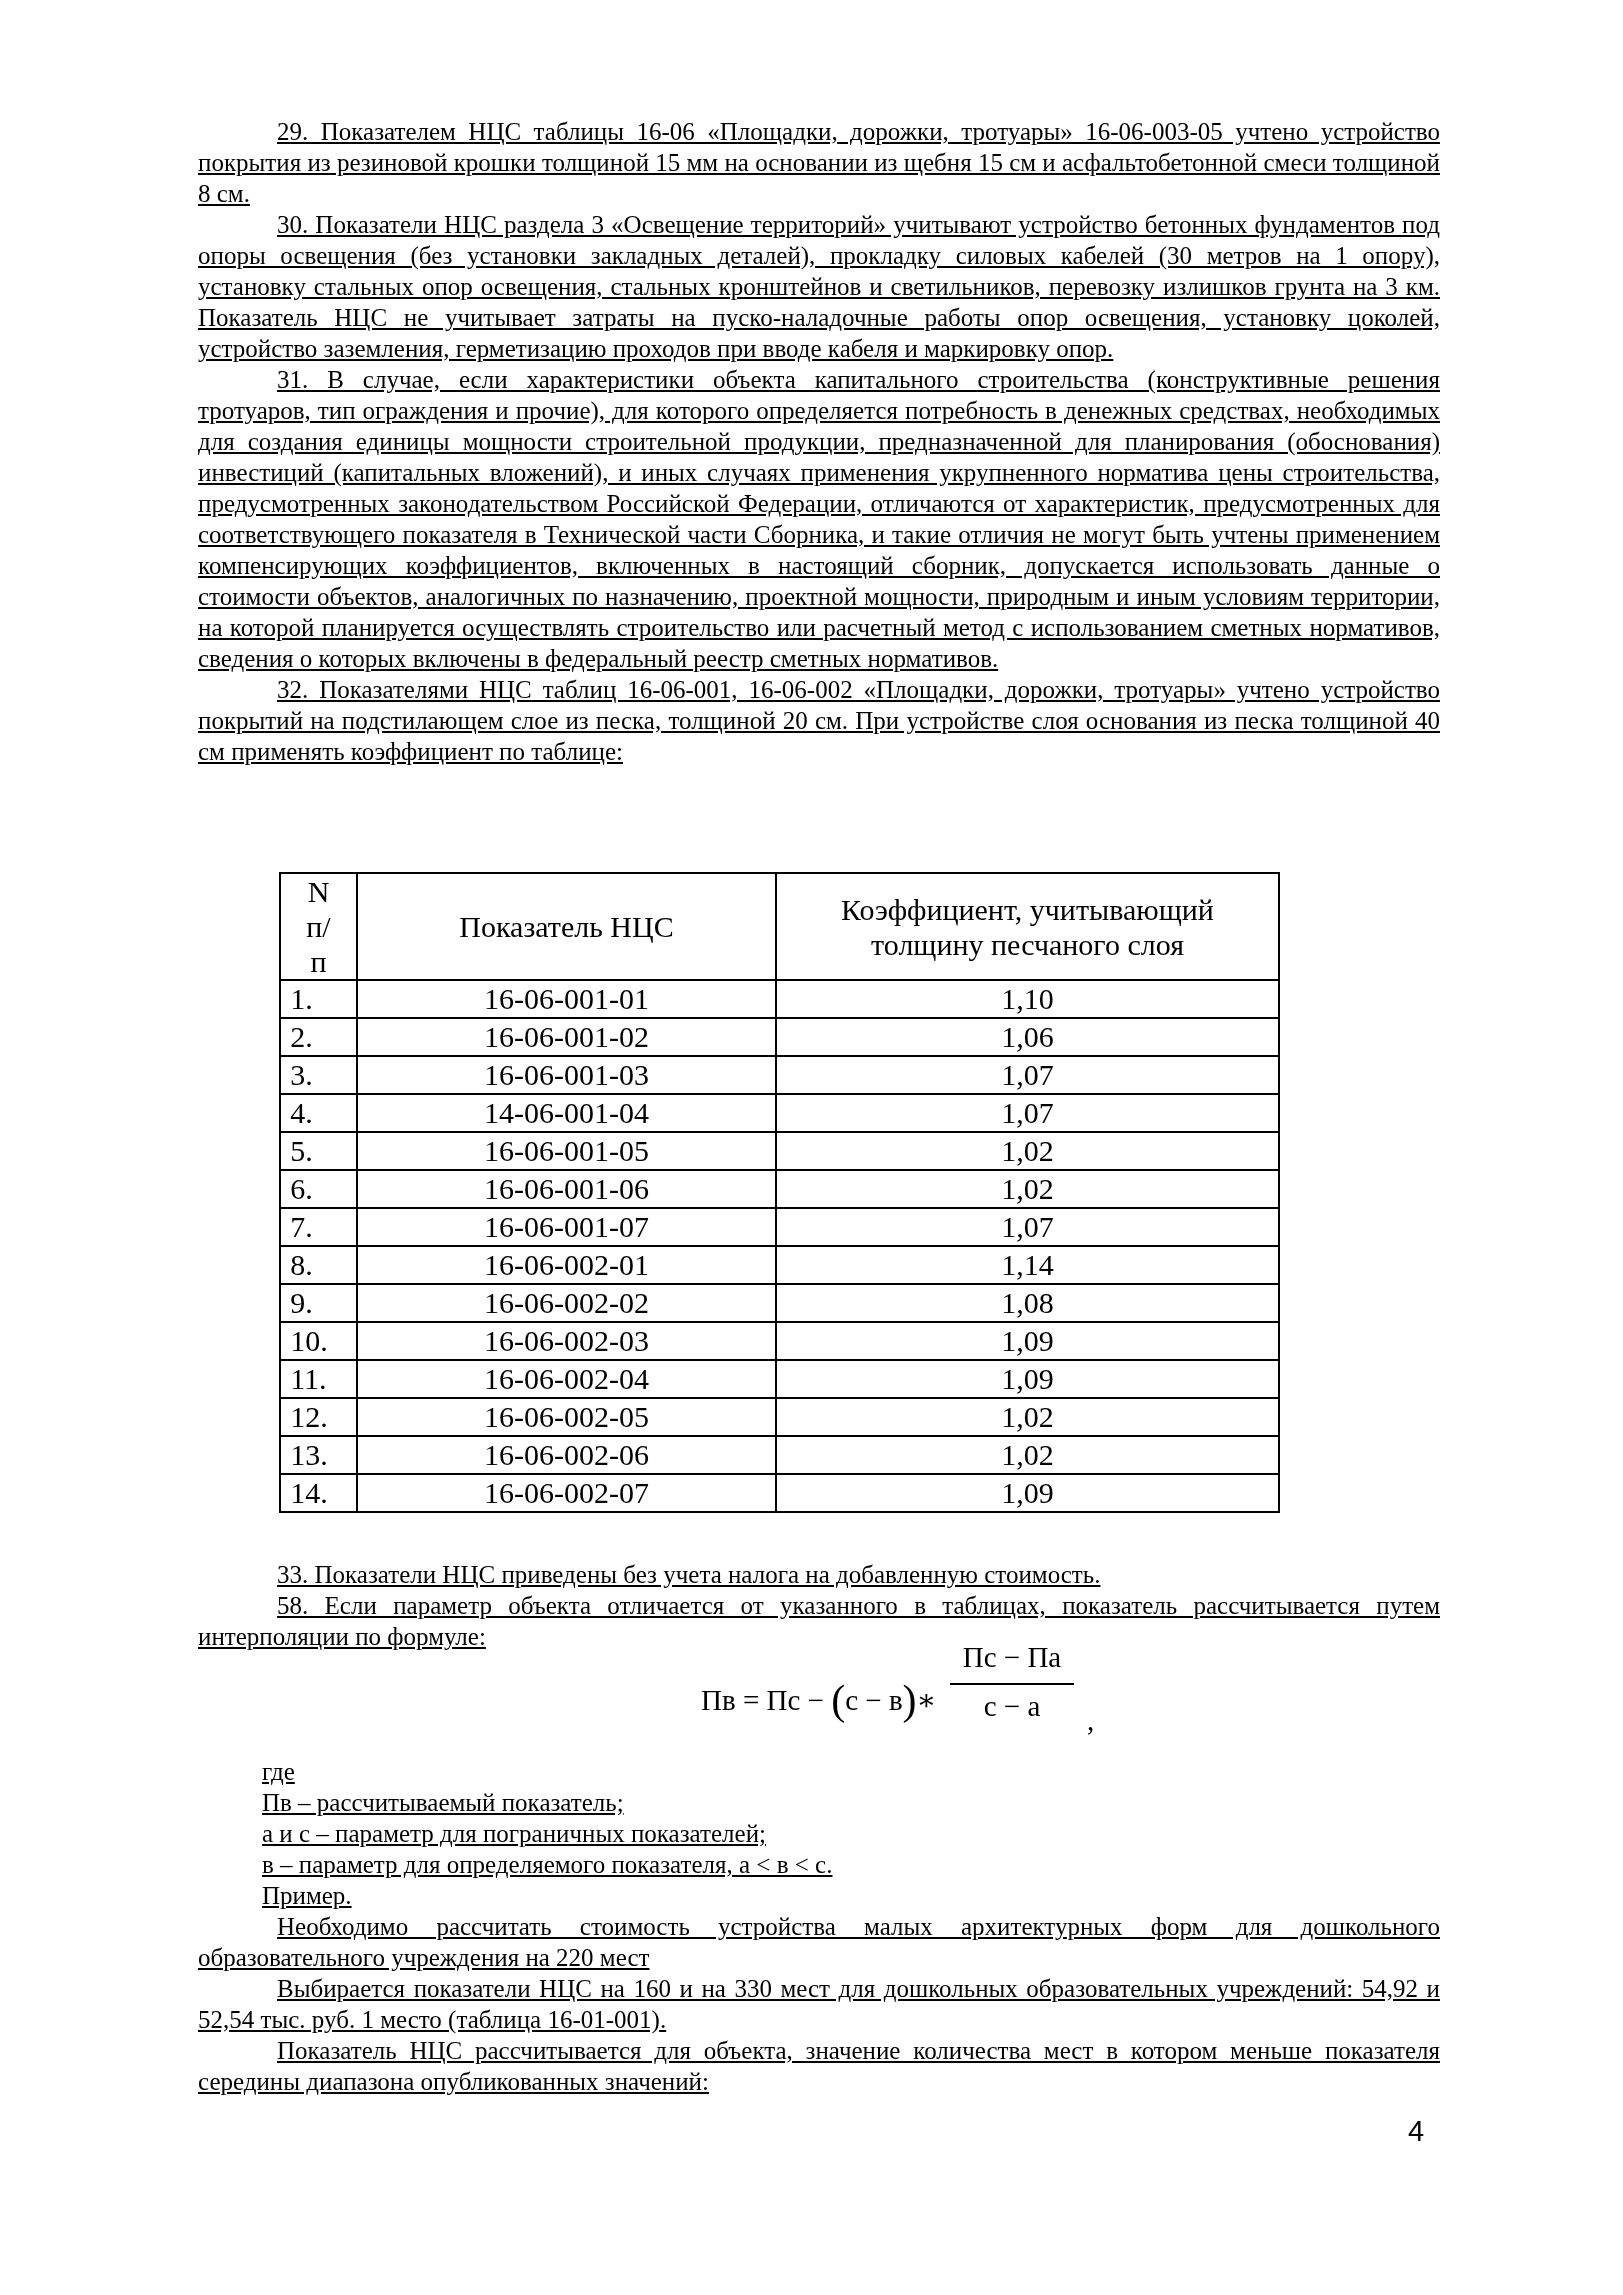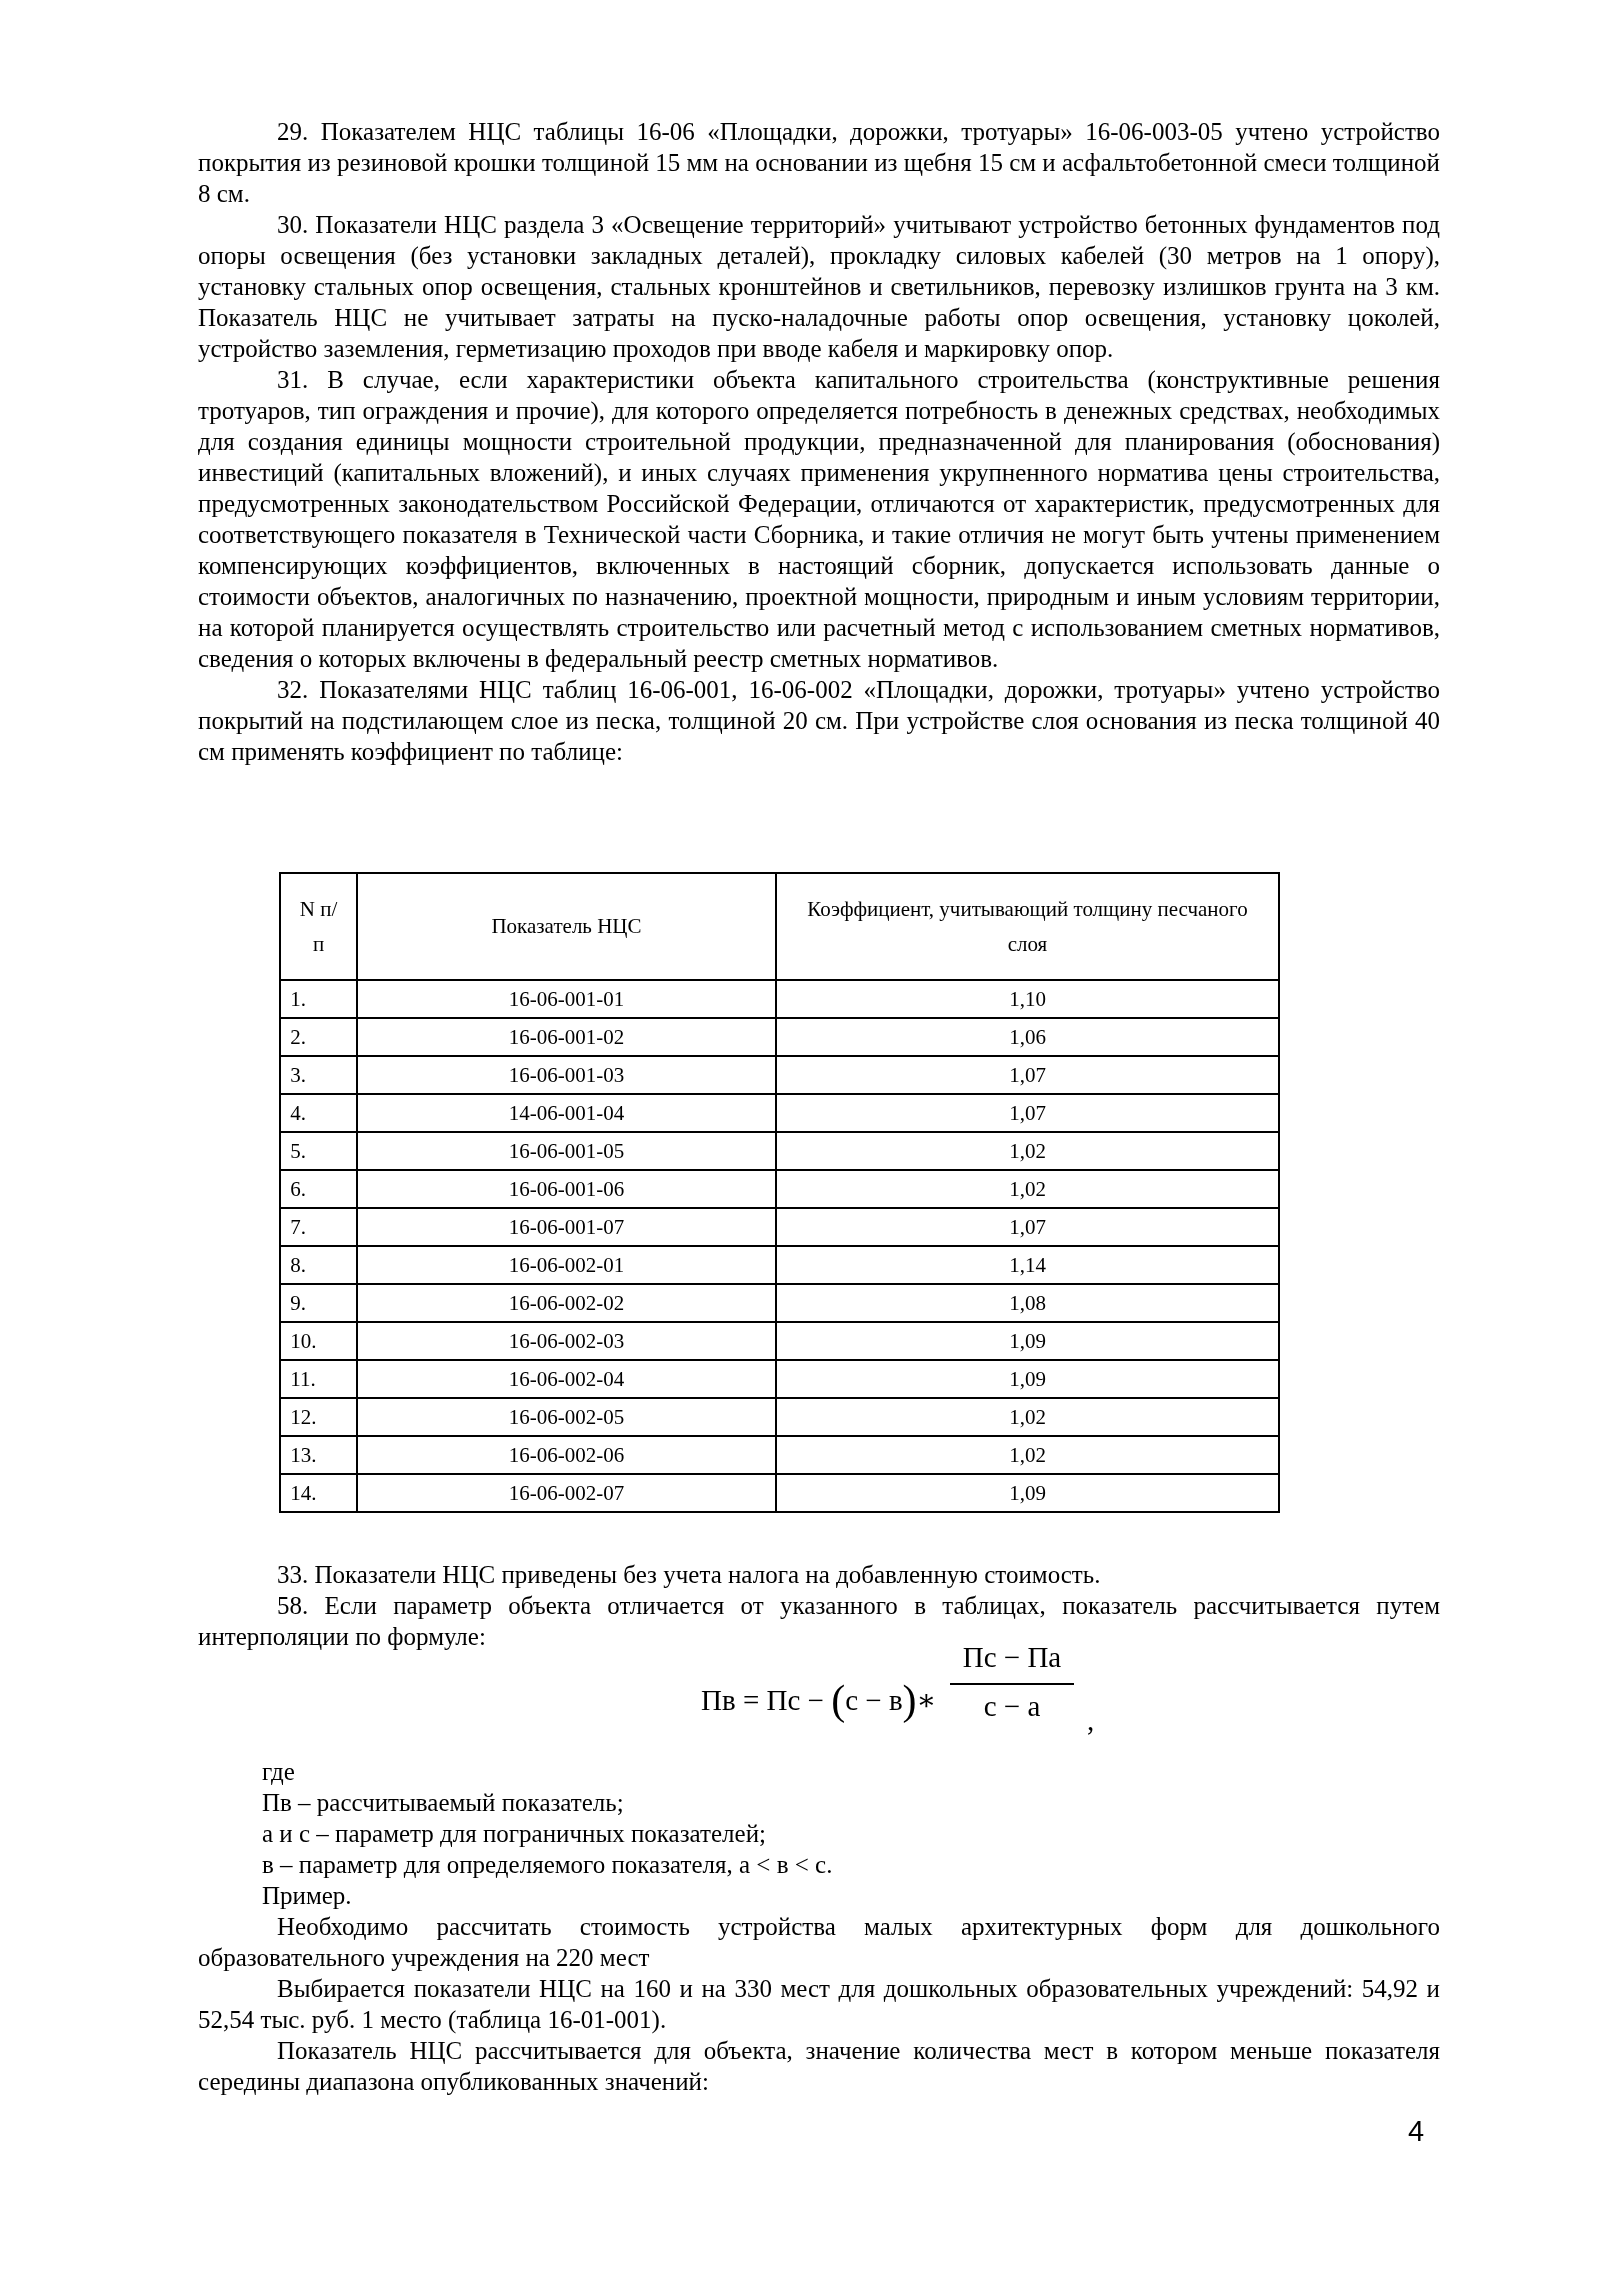--- a/index.html
+++ b/index.html
@@ -2,30 +2,30 @@
 <html style="font-size:10.5px"><head>
 <meta charset="utf-8">
 <style>
   html, body { margin: 0; padding: 0; background: #ffffff; }
   body {
     width: 1623px; height: 2295px; position: relative; overflow: hidden;
     font-family: "Liberation Serif", "DejaVu Serif", serif;
     color: #000; font-size: 25px;
   }
   .page { position: absolute; left: 198px; top: 116px; width: 1242px; }
-  .p { margin: 0; line-height: 31px; text-align: justify; text-align-last: left; }
+  .p { margin: 0; line-height: 31px; text-align: justify; text-align-last: left; text-decoration: underline; }
   .ind { text-indent: 79px; }
   .tight { margin-left: 64px; text-indent: 0; }
 
   .tbl-wrap { position: absolute; left: 279px; top: 872px; }
   table.coef {
     border-collapse: collapse; table-layout: fixed;
     width: 999px;
     font-family: "Liberation Serif", "DejaVu Serif", serif;
-    font-size: 21px;
+    font-size: 30px;
   }
   table.coef td, table.coef th {
     border: 2px solid #000; padding: 0; font-weight: normal;
     text-align: center; vertical-align: middle;
   }
   table.coef th { height: 105px; line-height: 35px; }
   table.coef td { height: 36px; line-height: 34px; }
   table.coef td.num { text-align: left; padding-left: 9.2px; }
   col.c1 { width: 77px; } col.c2 { width: 419px; } col.c3 { width: 503px; }
 

